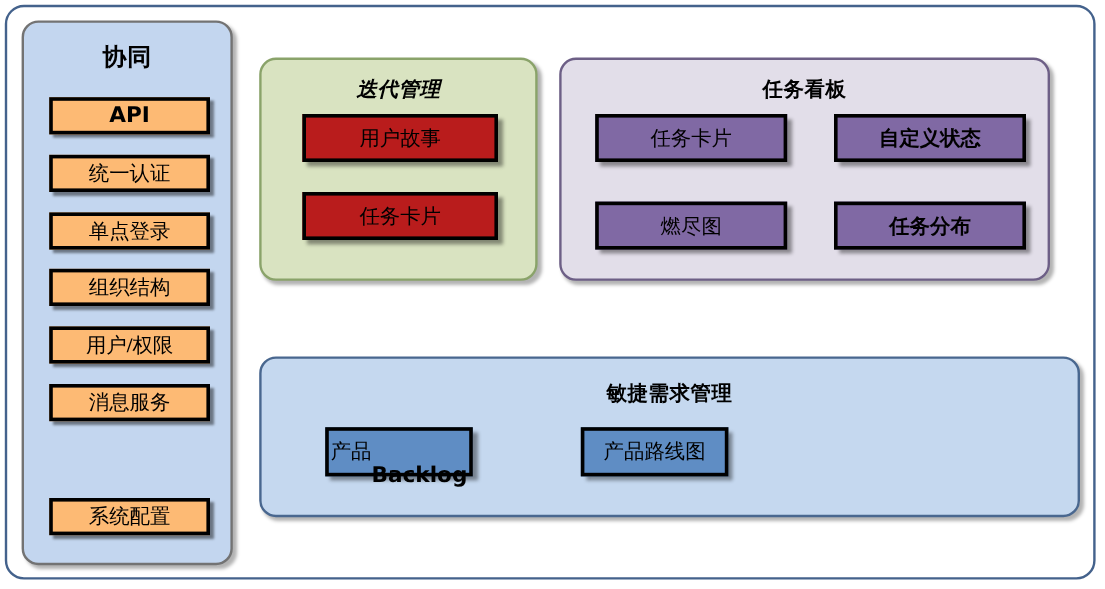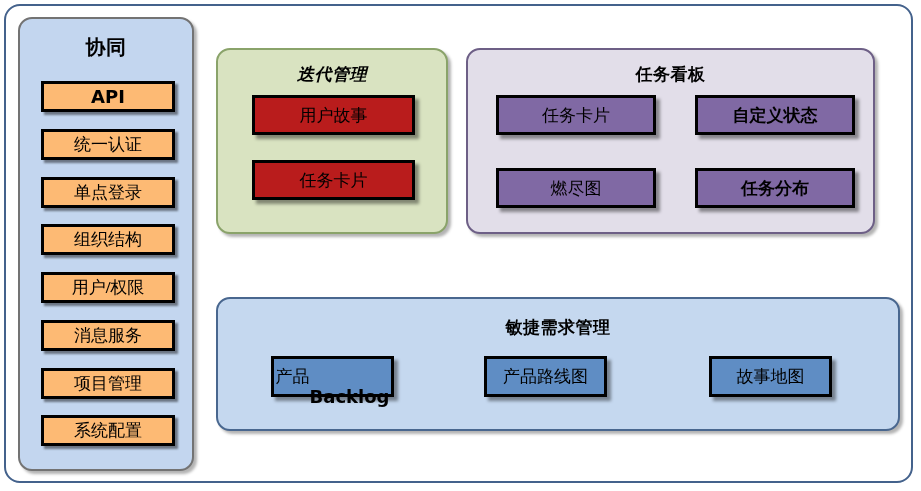--- a/index.html
+++ b/index.html
@@ -210,23 +210,20 @@
     </div>
     <div class="sidebar-item" style="top:205px">
       <span>组织结构</span>
     </div>
     <div class="sidebar-item" style="top:253px">
       <span>用户<span class="slash-bold">/</span>权限</span>
     </div>
     <div class="sidebar-item" style="top:301px">
       <span>消息服务</span>
     </div>
-    <div class="sidebar-item" style="top:349px">
-      <span>项目管理</span>
-    </div>
     <div class="sidebar-item" style="top:396px">
       <span>系统配置</span>
     </div>
   </div>
 
   <div class="panel" id="iteration-panel">
     <div class="panel-title" id="iteration-title">迭代管理</div>
 
     <div class="green-box" style="top:45px">
       <span>用户故事</span>
@@ -256,18 +253,15 @@
   <div class="panel" id="agile-panel">
     <div class="panel-title" id="agile-title">敏捷需求管理</div>
 
     <div class="blue-box" style="left:53px">
       <span>产品</span>
         <span class="latin-bold">Backlog</span>
     </div>
     <div class="blue-box" style="left:266px">
       <span>产品路线图</span>
     </div>
-    <div class="blue-box" style="left:491px">
-      <span>故事地图</span>
-    </div>
   </div>
 
 </div>
 
 </body></html>

